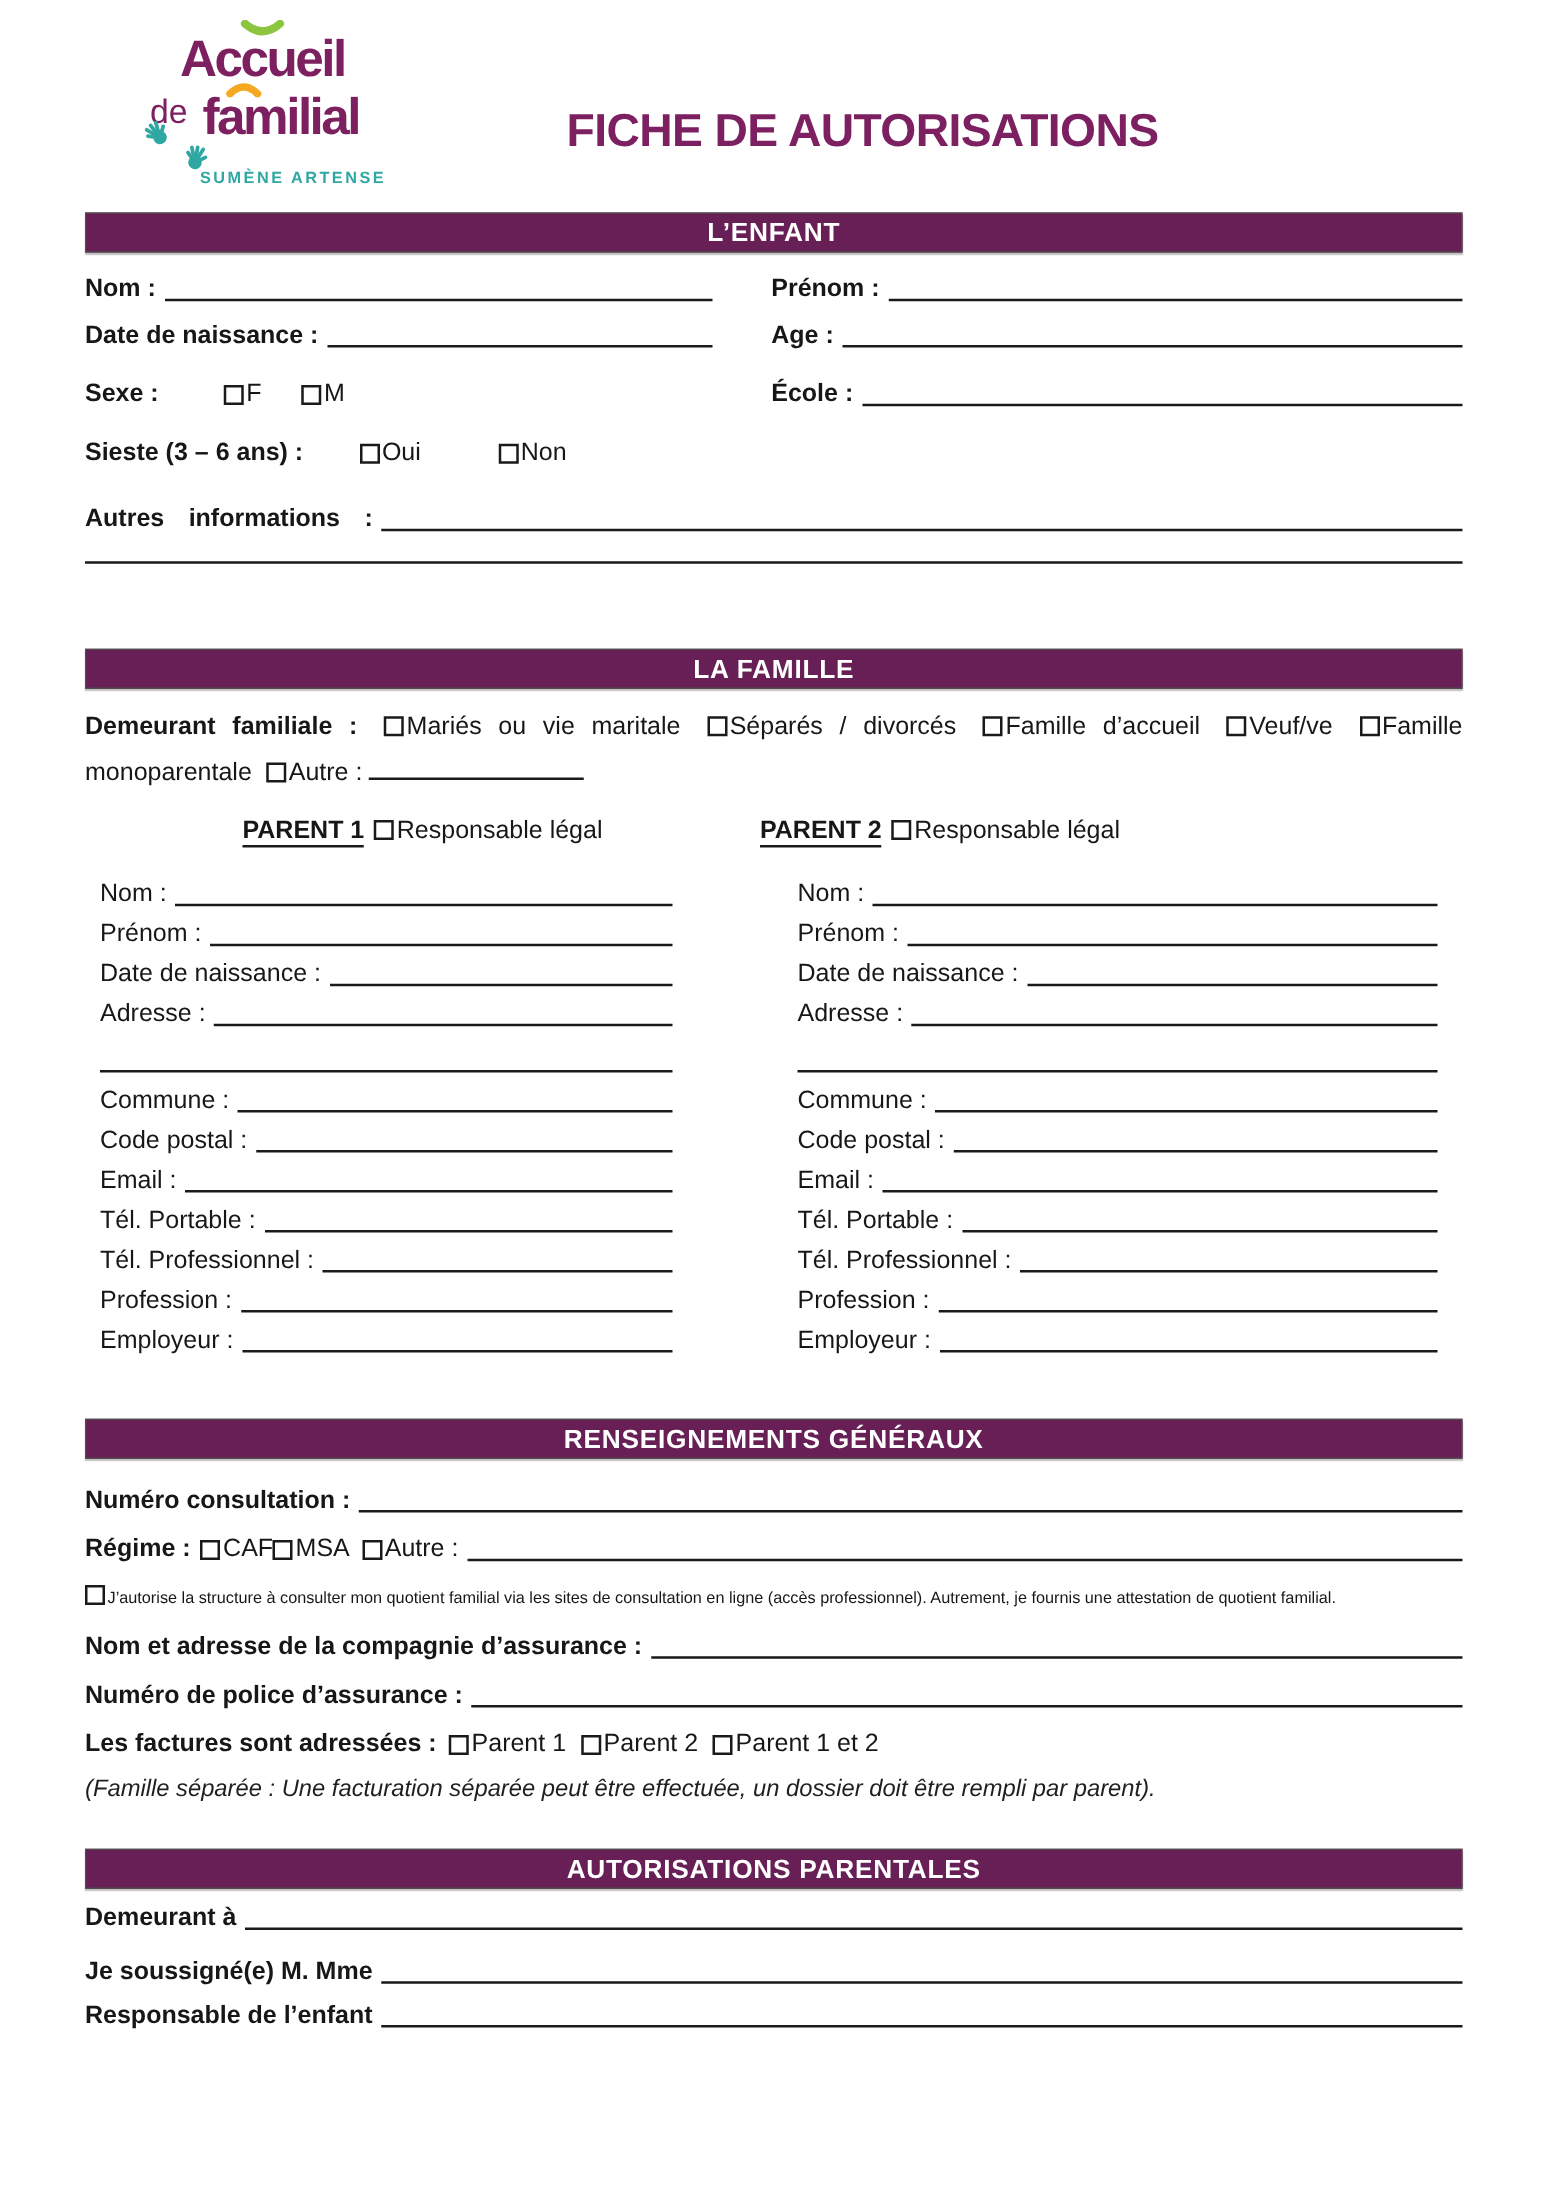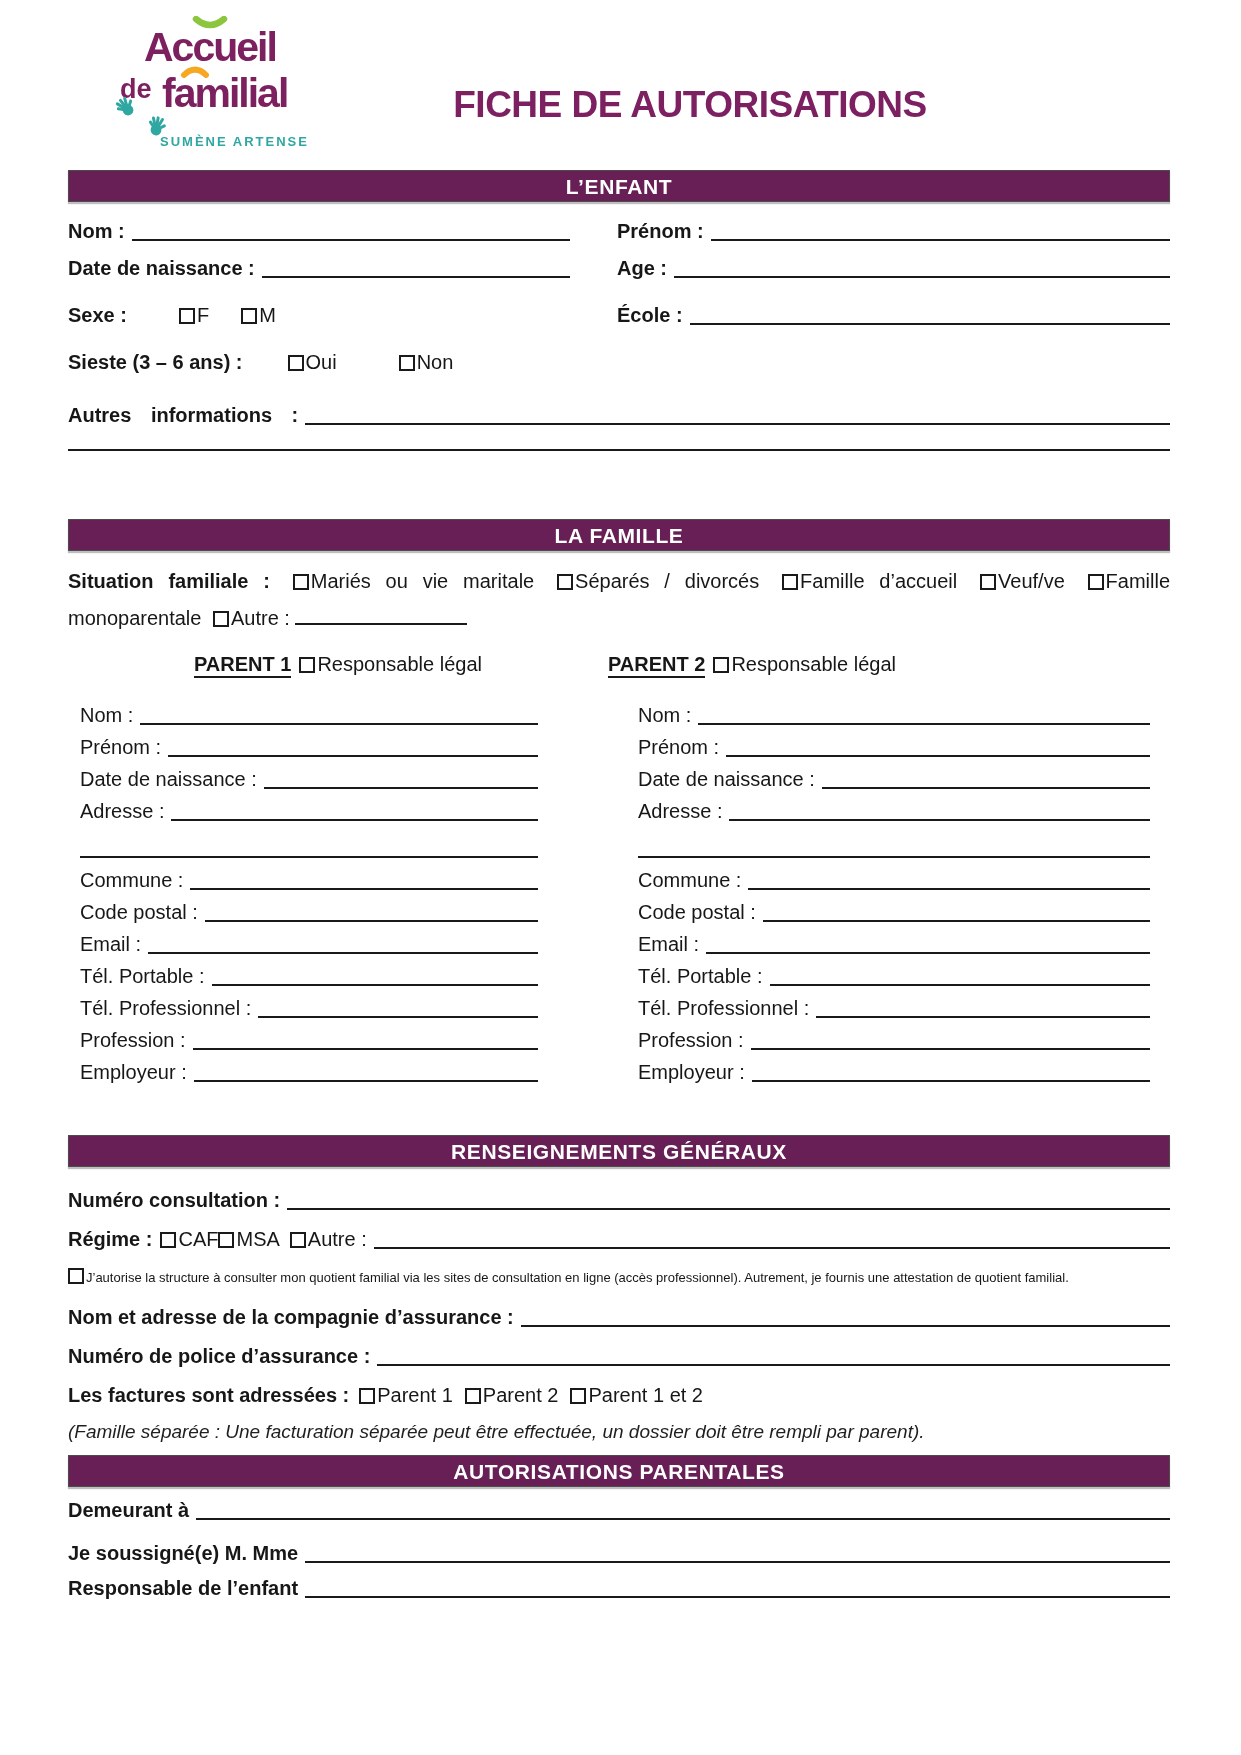--- a/index.html
+++ b/index.html
@@ -4,21 +4,21 @@
 <style>
   *{box-sizing:border-box}
   html,body{margin:0;padding:0}
   body{
     width:1241px;height:1755px;background:#ffffff;position:relative;
     font-family:"Liberation Sans",sans-serif;color:#171717;overflow:hidden;
   }
   
   .logo{position:absolute;left:104px;top:18px;width:220px;height:140px}
   .logo-accueil{position:absolute;left:40px;top:6px;font-size:41px;font-weight:700;color:#7d2060;letter-spacing:-2px;white-space:nowrap}
-  .logo-de{position:absolute;left:16px;top:56px;font-size:27px;font-weight:700;color:#7d2060}
+  .logo-de{position:absolute;left:16px;top:56px;font-size:27px;font-weight:400;color:#7d2060}
   .logo-loisirs{position:absolute;left:58px;top:52px;font-size:41px;font-weight:700;color:#7d2060;letter-spacing:-2px;white-space:nowrap}
   .logo-sub{position:absolute;left:56px;top:116px;font-size:13px;font-weight:700;color:#2fa7a2;letter-spacing:2px;white-space:nowrap}
   .breve-green{position:absolute;left:88px;top:-2px;width:36px;height:16px}
   .arc-orange{position:absolute;left:76px;top:46px;width:30px;height:14px}
   .hands{position:absolute;left:-2px;top:60px;width:80px;height:72px}
   .page-title{
     position:absolute;left:410px;top:84px;width:560px;text-align:center;
     font-size:37px;font-weight:700;color:#7d2062;letter-spacing:-0.5px;white-space:nowrap
   }
   
@@ -139,21 +139,21 @@
     <span class="bl wordsp">Autres informations :</span>
     <span class="fill"></span>
   </div>
   <div class="row" style="margin-top:14px;height:12px">
     <span class="fill" style="margin-left:0"></span>
   </div>
 
   <div class="bar" style="margin-top:66px">LA FAMILLE</div>
 
   <p class="para" style="margin-top:12px">
-    <span class="bl">Situation familiale :</span>
+    <span class="bl">Demeurant familiale :</span>
     <span class="cbi" style="margin-left:8px"></span><span>Mariés ou vie maritale</span>
     <span class="cbi" style="margin-left:8px"></span><span>Séparés / divorcés</span>
     <span class="cbi" style="margin-left:8px"></span><span>Famille d’accueil</span>
     <span class="cbi" style="margin-left:8px"></span><span>Veuf/ve</span>
     <span class="cbi" style="margin-left:8px"></span><span>Famille monoparentale</span>
     <span class="cbi" style="margin-left:6px"></span><span>Autre :</span>
     <span class="short-line"></span>
   </p>
 
   <div class="headings-row" style="margin-top:16px">
@@ -305,21 +305,21 @@
     <span class="cb" style="margin-left:10px"></span>
     <span class="pl">Parent 1</span>
     <span class="cb" style="margin-left:12px"></span>
     <span class="pl">Parent 2</span>
     <span class="cb" style="margin-left:12px"></span>
     <span class="pl">Parent 1 et 2</span>
   </div>
 
   <div class="italic-note" style="margin-top:14px">(Famille séparée : Une facturation séparée peut être effectuée, un dossier doit être rempli par parent).</div>
 
-  <div class="bar" style="margin-top:12px">AUTORISATIONS PARENTALES</div>
+  <div class="bar" style="margin-top:36px">AUTORISATIONS PARENTALES</div>
 
   <div class="row" style="margin-top:6px">
     <span class="bl">Demeurant à</span>
     <span class="fill"></span>
   </div>
   <div class="row" style="margin-top:14px">
     <span class="bl">Je soussigné(e) M. Mme</span>
     <span class="fill"></span>
   </div>
   <div class="row" style="margin-top:6px">

